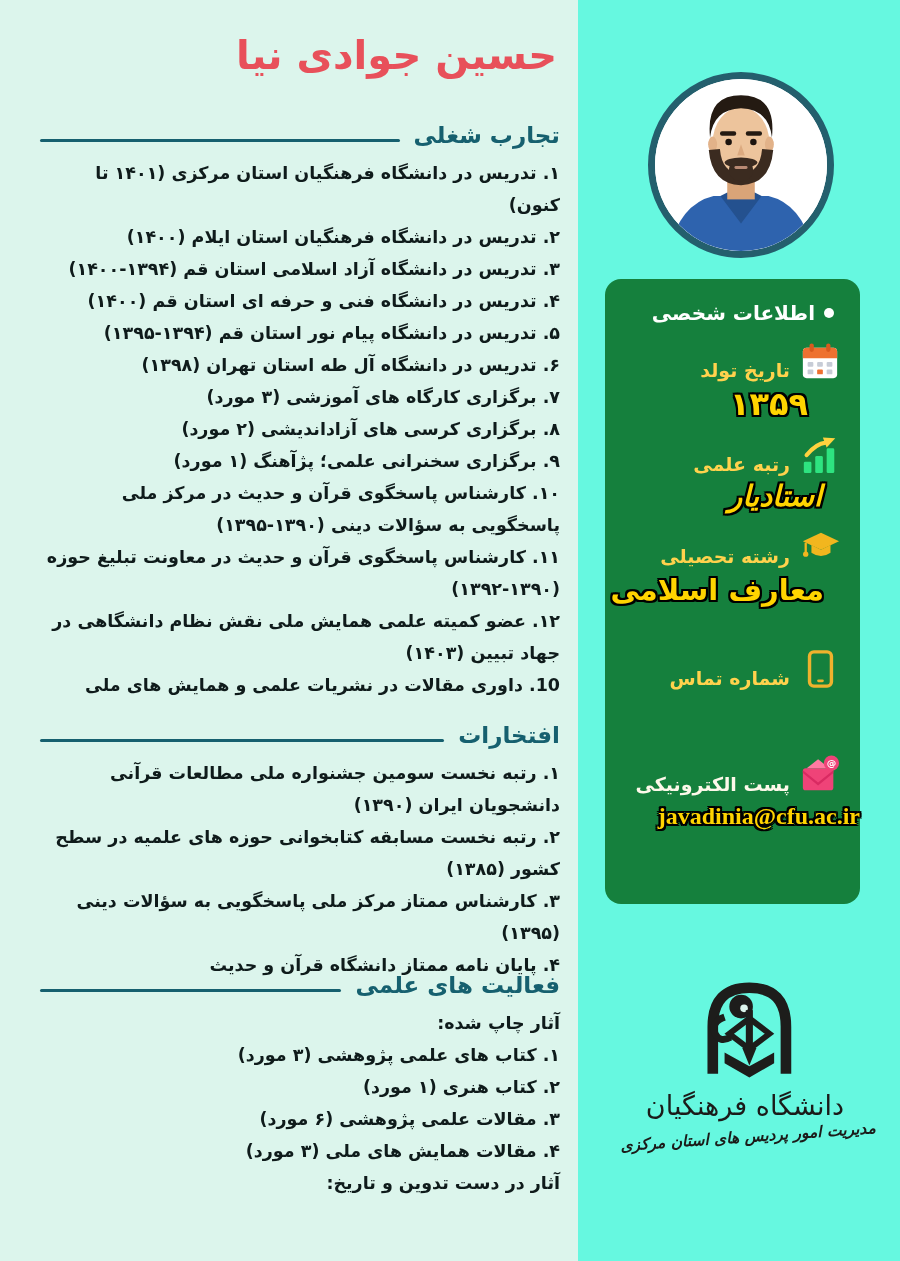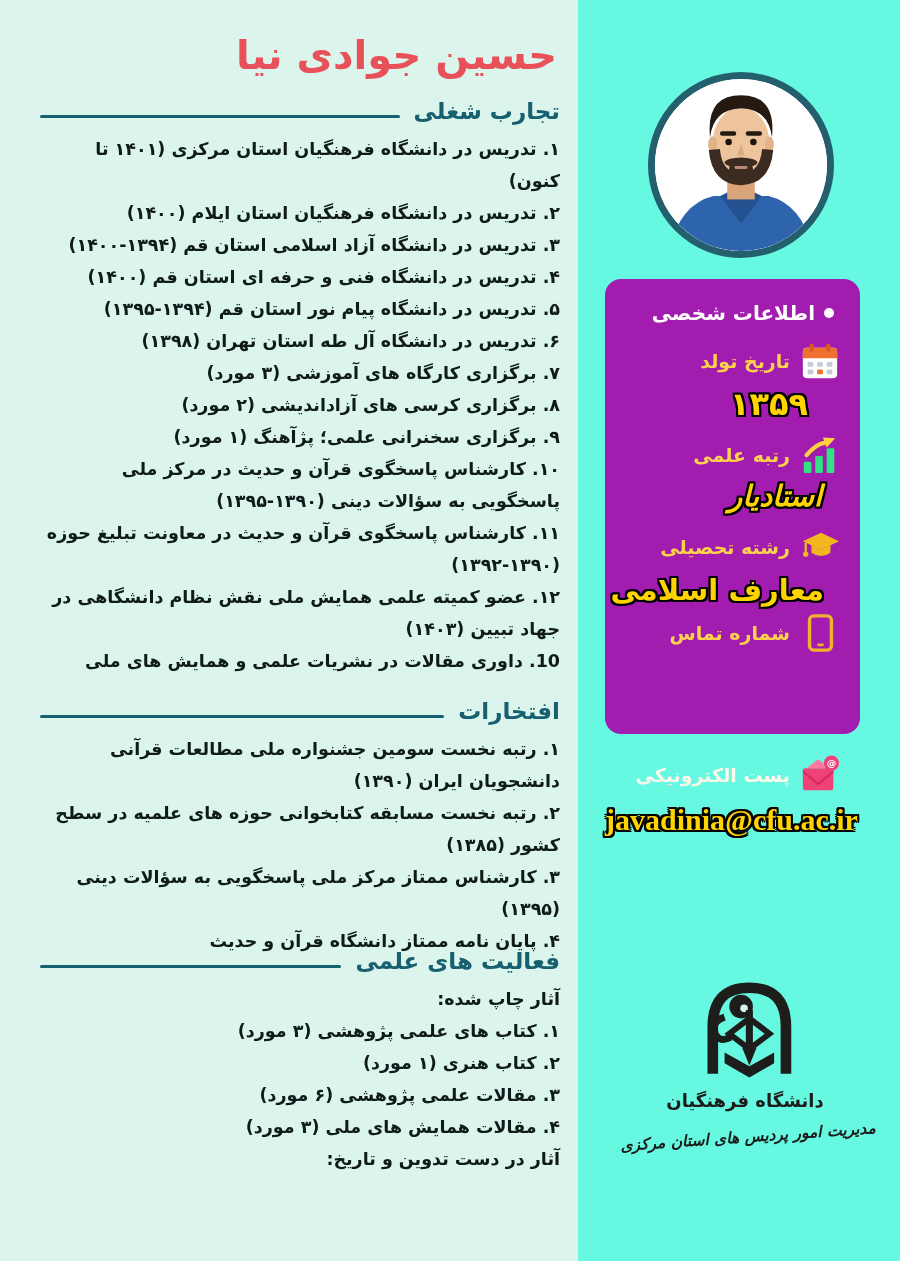--- a/index.html
+++ b/index.html
@@ -8,64 +8,64 @@
     background:#dcf5ec;
     font-family:"DejaVu Sans", sans-serif;
   }
   .right-strip{position:absolute; left:578px; top:0; width:322px; height:1261px; background:#66f8e0;}
 
   
   .person-name{
     position:absolute; top:32px; right:343px; direction:rtl; white-space:nowrap;
     font-size:40px; font-weight:bold; color:#e8505a;
   }
-  .section{position:absolute; left:40px; width:520px; direction:rtl;}
+  .section{position:absolute; left:40px; width:520px; direction:rtl;margin-top:24px;}
   .sec-exp{top:98px;} .sec-honors{top:698px;} .sec-act{top:948px;}
   .sec-head{display:flex; align-items:center; gap:14px;}
   .sec-title{margin:0; font-size:23px; font-weight:bold; color:#16606f; white-space:nowrap;}
   .sec-rule{flex:1; height:3px; background:#16606f; margin-top:10px; border-radius:2px;}
   .plist{margin-top:9px; font-size:17.5px; font-weight:600; color:#0f1b1b;
          line-height:32px; text-align:right;}
   .plist div{padding-left:4px;}
 
   
   .photo{
     position:absolute; left:648px; top:72px; width:186px; height:186px; box-sizing:border-box;
     background:#ffffff; border:7px solid #245f6d; border-radius:50%; overflow:hidden;
   }
   .photo svg{display:block; width:100%; height:100%;}
 
   
   .card{
-    position:absolute; left:605px; top:279px; width:255px; height:455px;
-    background:#a21caf; border-radius:16px; direction:rtl;
+    position:absolute; left:605px; top:279px; width:255px; height:625px;
+    background:#15803d; border-radius:16px; direction:rtl;
   }
   .card-title{position:absolute; top:22px; right:26px; display:flex; align-items:center; gap:9px;
     color:#ffffff; font-weight:bold; font-size:20px; white-space:nowrap;}
   .dot{width:10px; height:10px; border-radius:50%; background:#ffffff; display:inline-block;}
-  .srow{position:absolute; right:20px; display:flex; align-items:center; gap:10px; white-space:nowrap;}
+  .srow{position:absolute; right:20px; display:flex; align-items:flex-end; gap:10px; white-space:nowrap;}
   .srow .lbl{font-size:19px; font-weight:bold; color:#ffd24d;}
   .srow .lbl-white{color:#fdf8ea;}
   .sval{
     position:absolute; color:#ffd400; font-weight:bold; white-space:nowrap;
     text-shadow:-2px -2px 0 #000,2px -2px 0 #000,-2px 2px 0 #000,2px 2px 0 #000,
                  0 -2px 0 #000,0 2px 0 #000,-2px 0 0 #000,2px 0 0 #000;
   }
   .v-birth{top:106px; right:52px; font-size:32px; letter-spacing:2px;}
   .v-rank {top:200px; right:38px; font-size:29px;font-style:italic;}
   .v-major{top:294px; right:36px; font-size:29px;}
-  .v-email{top:524px; left:0; right:0; text-align:left; font-size:30px;
+  .v-email{top:524px; left:0; right:0; text-align:right; font-size:24px;
            font-family:"Liberation Serif", serif; direction:ltr;}
-  .r-birth{top:62px;} .r-rank{top:156px;} .r-major{top:248px;} .r-phone{top:334px;} .r-email{top:476px;}
+  .r-birth{top:62px;} .r-rank{top:156px;} .r-major{top:248px;} .r-phone{top:370px;} .r-email{top:476px;}
   .icon38{width:40px; height:40px; flex:0 0 auto;}
 
   
   .emblem{position:absolute; left:688px; top:970px; width:118px; height:118px;}
   .uni-name{position:absolute; left:620px; top:1090px; width:250px; text-align:center;
-    font-size:18px; font-weight:bold; color:#1b1b19; direction:rtl; white-space:nowrap;}
+    font-size:27px; font-weight:normal; color:#1b1b19; direction:rtl; white-space:nowrap;}
   .uni-sub{position:absolute; left:606px; top:1128px; width:284px; text-align:center;
     font-size:15.5px; font-weight:bold; font-style:italic; color:#1b1b19; direction:rtl;
     transform:rotate(-4deg); white-space:nowrap;}
 </style>
 </head>
 <body>
 
 <div id="page">
   <div class="right-strip"></div>
 

